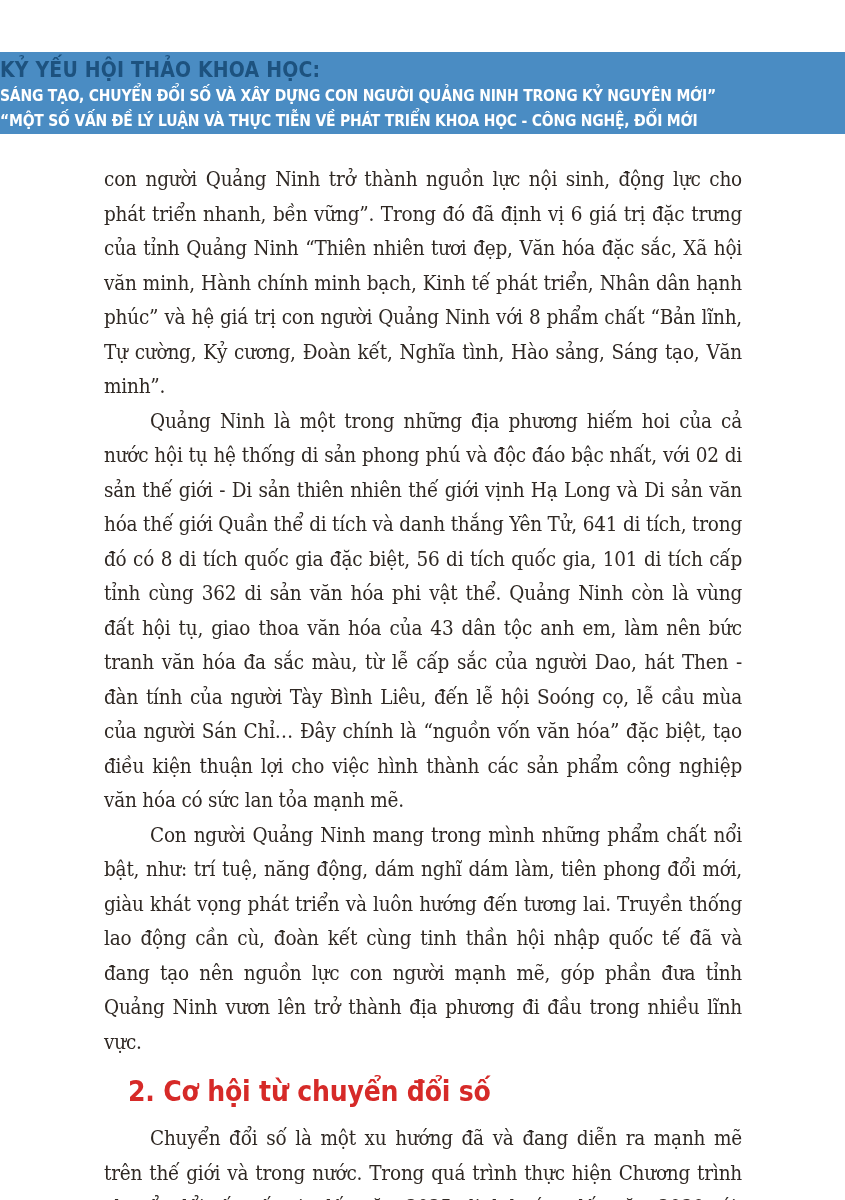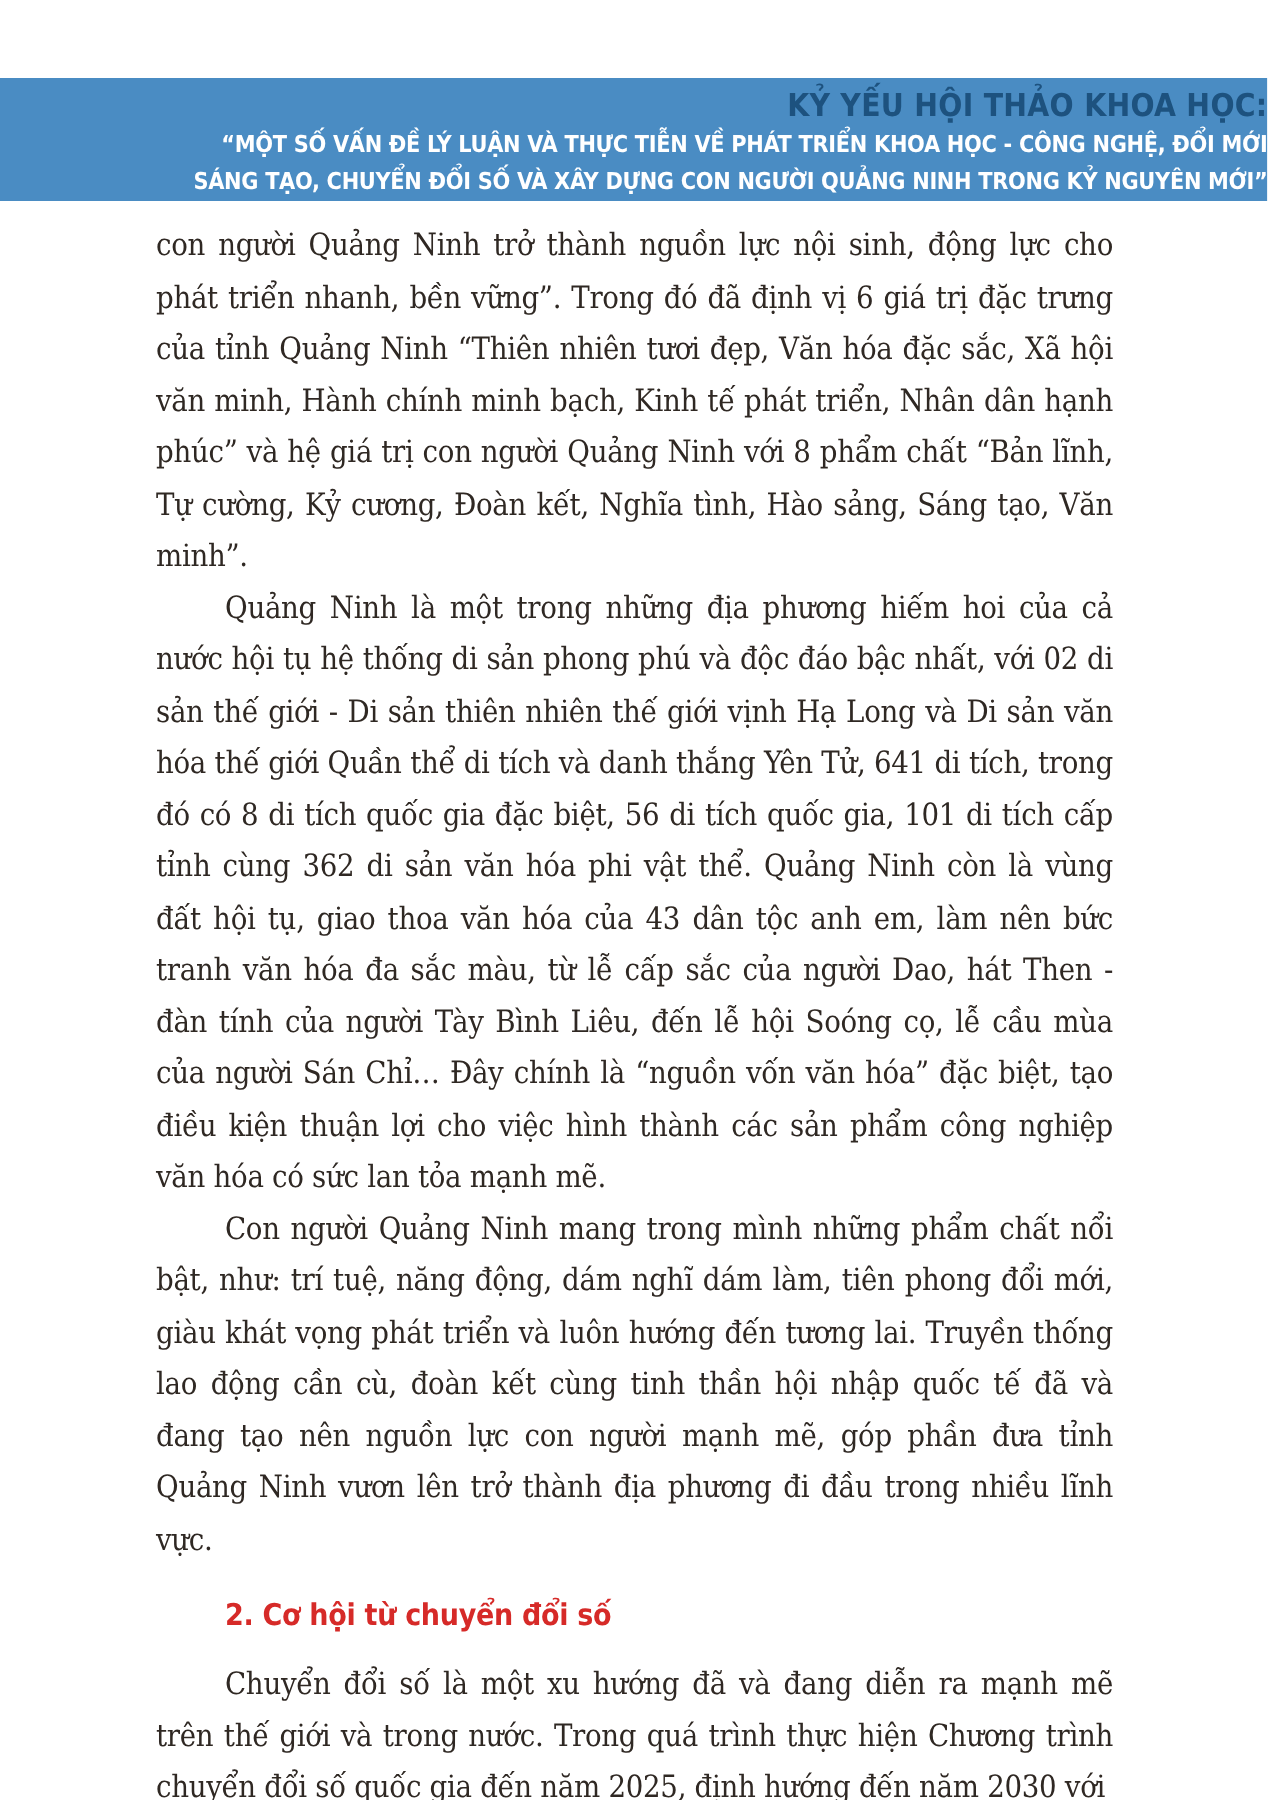--- a/index.html
+++ b/index.html
@@ -16,21 +16,21 @@
     font-family: "DejaVu Serif", "Liberation Serif", serif;
   }
   
   .banner {
     position: absolute;
     top: 52px;
     left: 0;
     width: 845px;
     height: 82px;
     background: #4a8cc3;
-    text-align: right;
+    text-align: left;
     font-family: "DejaVu Sans", "Liberation Sans", sans-serif;
     font-stretch: condensed;
     font-weight: bold;
   }
   .banner .title {
     margin-top: 5px;
     font-size: 21px;
     line-height: 27px;
     letter-spacing: 0.2px;
     color: #1d527f;
@@ -55,27 +55,28 @@
     text-align: justify;
     font-stretch: condensed;
     letter-spacing: -0.2px;
   }
   .body-text p {
     margin: 0;
     text-indent: 46px;
   }
   .body-text p.no-indent {
     text-indent: 0;
+    margin-top: 16px;
   }
   .section-heading {
-    margin: 17px 0 13px 46px;
+    margin: 17px 0 13px 24px;
     font-family: "DejaVu Sans", "Liberation Sans", sans-serif;
     font-stretch: condensed;
     font-weight: bold;
-    font-size: 20px;
+    font-size: 28px;
     line-height: 32px;
     color: #d62a28;
     letter-spacing: -0.2px;
     text-align: left;
   }
   
   .footer-ornament {
     position: absolute;
     top: 1112px;
     left: 50%;
@@ -84,22 +85,22 @@
     height: 40px;
   }
 </style>
 </head>
 <body>
 
 <div class="page">
 
   <div class="banner">
     <div class="title">KỶ YẾU HỘI THẢO KHOA HỌC:</div>
+    <div class="subtitle">SÁNG TẠO, CHUYỂN ĐỔI SỐ VÀ XÂY DỰNG CON NGƯỜI QUẢNG NINH TRONG KỶ NGUYÊN MỚI”</div>
     <div class="subtitle">“MỘT SỐ VẤN ĐỀ LÝ LUẬN VÀ THỰC TIỄN VỀ PHÁT TRIỂN KHOA HỌC - CÔNG NGHỆ, ĐỔI MỚI</div>
-    <div class="subtitle">SÁNG TẠO, CHUYỂN ĐỔI SỐ VÀ XÂY DỰNG CON NGƯỜI QUẢNG NINH TRONG KỶ NGUYÊN MỚI”</div>
   </div>
 
   <div class="body-text">
     <p class="no-indent">con người Quảng Ninh trở thành nguồn lực nội sinh, động lực cho phát triển nhanh, bền vững”. Trong đó đã định vị 6 giá trị đặc trưng của tỉnh Quảng Ninh “Thiên nhiên tươi đẹp, Văn hóa đặc sắc, Xã hội văn minh, Hành chính minh bạch, Kinh tế phát triển, Nhân dân hạnh phúc” và hệ giá trị con người Quảng Ninh với 8 phẩm chất “Bản lĩnh, Tự cường, Kỷ cương, Đoàn kết, Nghĩa tình, Hào sảng, Sáng tạo, Văn minh”.</p>
     <p>Quảng Ninh là một trong những địa phương hiếm hoi của cả nước hội tụ hệ thống di sản phong phú và độc đáo bậc nhất, với 02 di sản thế giới - Di sản thiên nhiên thế giới vịnh Hạ Long và Di sản văn hóa thế giới Quần thể di tích và danh thắng Yên Tử,  641 di tích, trong đó có 8 di tích quốc gia đặc biệt, 56 di tích quốc gia, 101 di tích cấp tỉnh cùng 362 di sản văn hóa phi vật thể. Quảng Ninh còn là vùng đất hội tụ, giao thoa văn hóa của 43 dân tộc anh em, làm nên bức tranh văn hóa đa sắc màu, từ lễ cấp sắc của người Dao, hát Then - đàn tính của người Tày Bình Liêu, đến lễ hội Soóng cọ, lễ cầu mùa của người Sán Chỉ… Đây chính là “nguồn vốn văn hóa” đặc biệt, tạo điều kiện thuận lợi cho việc hình thành các sản phẩm công nghiệp văn hóa có sức lan tỏa mạnh mẽ.</p>
     <p>Con người Quảng Ninh mang trong mình những phẩm chất nổi bật, như: trí tuệ, năng động, dám nghĩ dám làm, tiên phong đổi mới, giàu khát vọng phát triển và luôn hướng đến tương lai. Truyền thống lao động cần cù, đoàn kết cùng tinh thần hội nhập quốc tế đã và đang tạo nên nguồn lực con người mạnh mẽ, góp phần đưa tỉnh Quảng Ninh vươn lên trở thành địa phương đi đầu trong nhiều lĩnh vực.</p>
     <div class="section-heading">2. Cơ hội từ chuyển đổi số</div>
     <p>Chuyển đổi số là một xu hướng đã và đang diễn ra mạnh mẽ trên thế giới và trong nước. Trong quá trình thực hiện Chương trình chuyển đổi số quốc gia đến năm 2025, định hướng đến năm 2030 với</p>
   </div>
 

